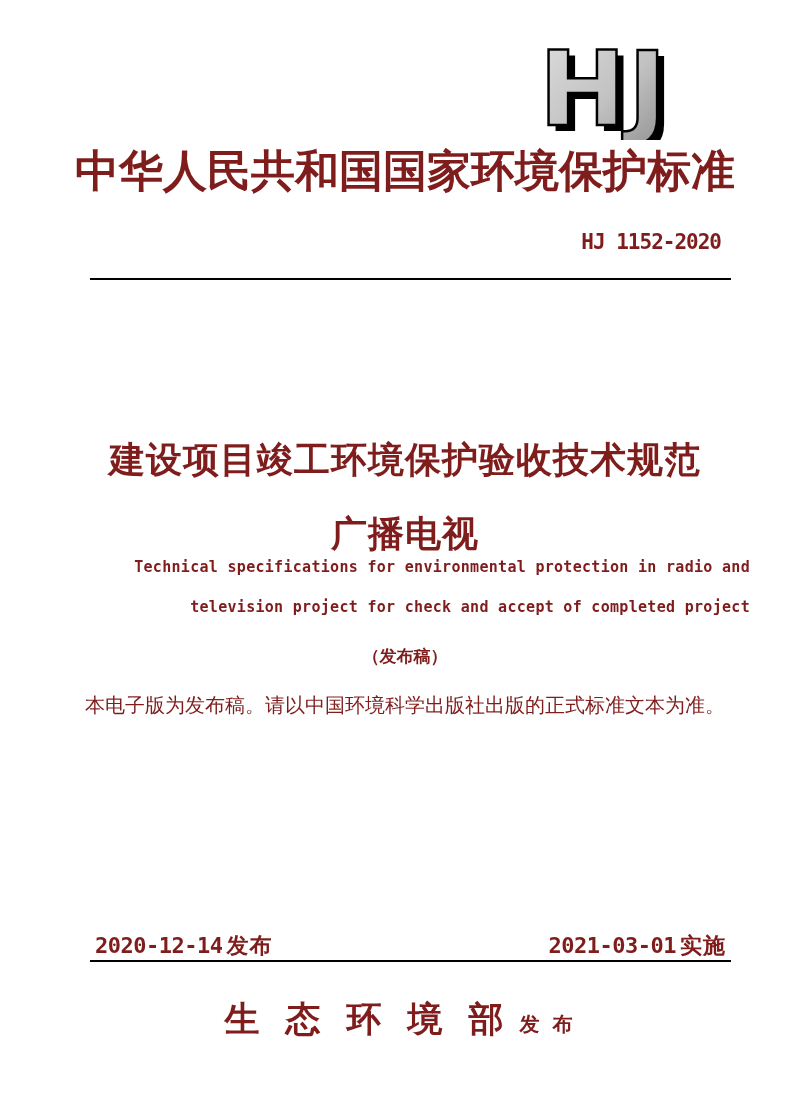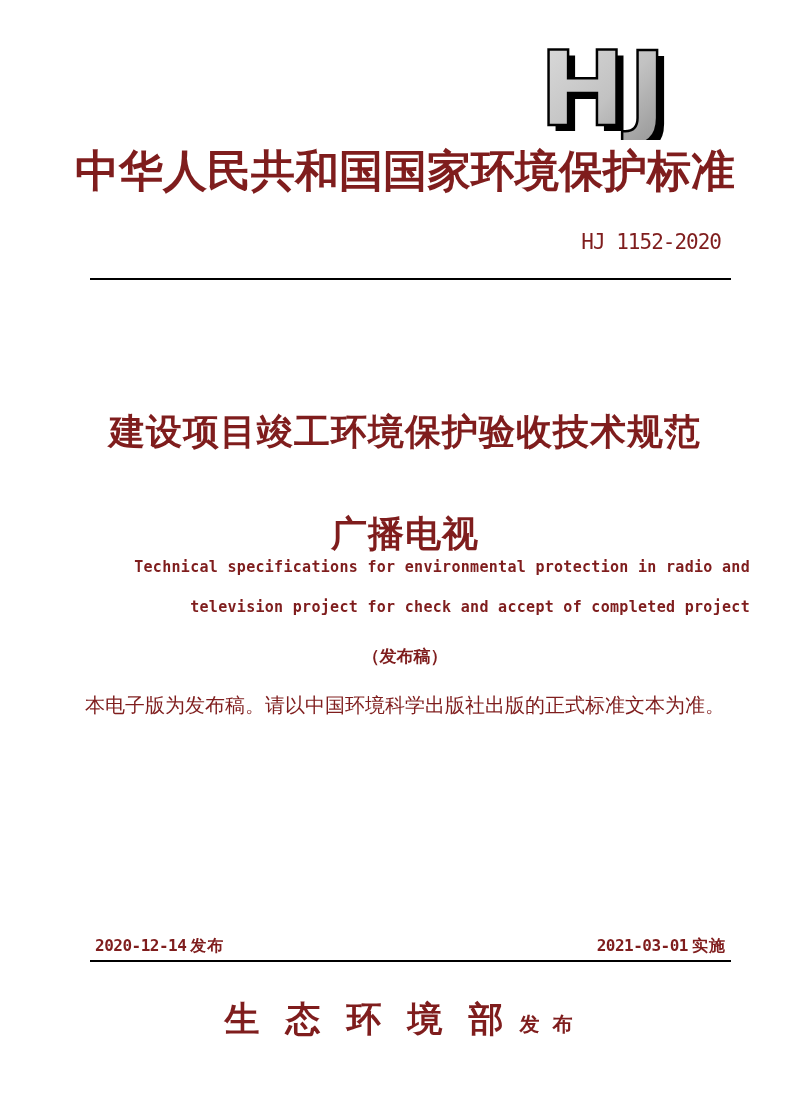--- a/index.html
+++ b/index.html
@@ -50,21 +50,21 @@
     white-space: nowrap;
   }
 
   .std-number {
     position: absolute;
     top: 228px;
     left: 90px;
     width: 631px;
     text-align: right;
     font-family: "DejaVu Sans Mono", monospace;
-    font-weight: normal;
+    font-weight: bold;
     font-size: 21px;
     letter-spacing: -1px;
     line-height: 28px;
   }
 
   .rule {
     position: absolute;
     left: 90px;
     width: 641px;
     height: 2px;
@@ -79,21 +79,21 @@
     left: 62px;
     width: 686px;
     text-align: center;
     font-family: "Liberation Sans", sans-serif;
     font-weight: bold;
     font-size: 36px;
     line-height: 48px;
     letter-spacing: 1px;
     white-space: nowrap;
   }
-  .title-cn.line1 { top: 408px; }
+  .title-cn.line1 { top: 436px; }
   .title-cn.line2 { top: 482px; margin-top: 28px; }
 
   
   .title-en {
     position: absolute;
     left: 40px;
     width: 710px;
     text-align: right;
     font-family: "DejaVu Sans Mono", monospace;
     font-weight: bold;
@@ -132,21 +132,21 @@
   .dates-row {
     position: absolute;
     top: 934px;
     left: 95px;
     width: 631px;
     display: flex;
     justify-content: space-between;
     align-items: baseline;
     font-family: "DejaVu Sans Mono", monospace;
     font-weight: bold;
-    font-size: 16px;
+    font-size: 22px;
     line-height: 24px;
     letter-spacing: -0.5px;
     gap: 32px;
   }
   .date-cn {
     font-family: "Liberation Sans", sans-serif;
     font-weight: bold;
     letter-spacing: 1px;
     margin-left: 4px;
   }

